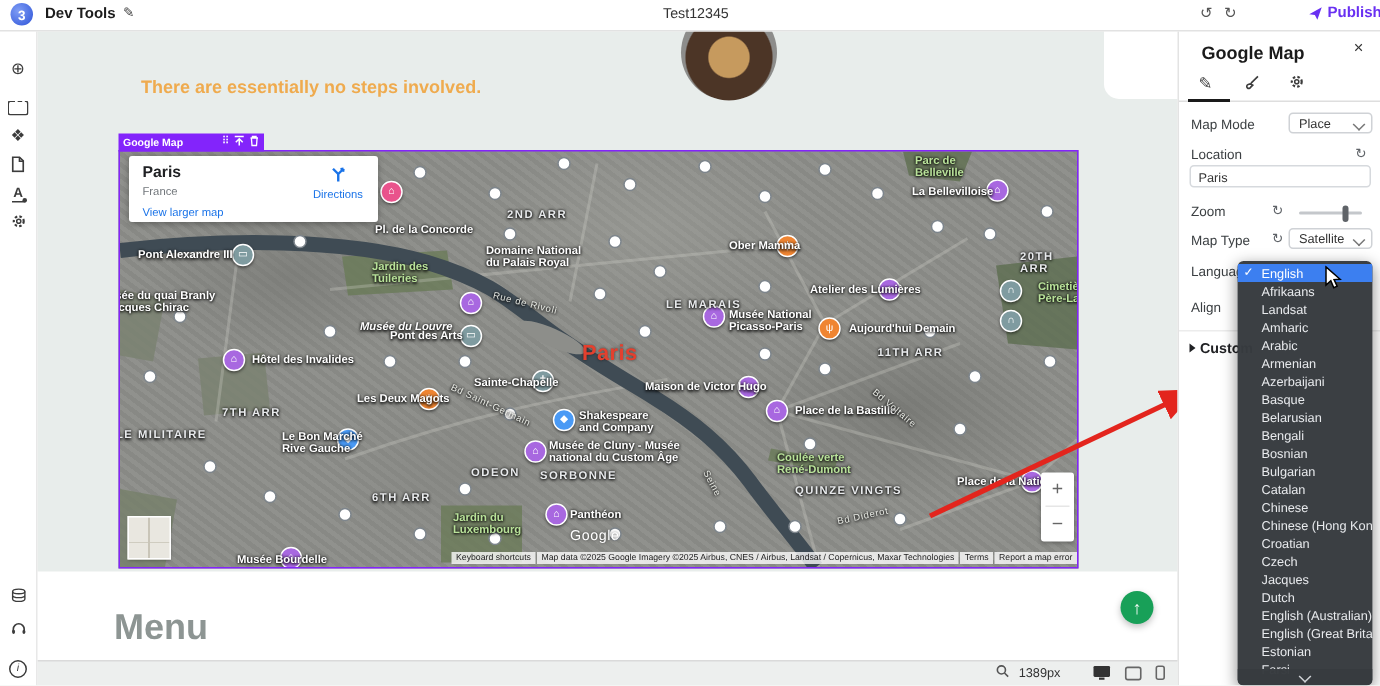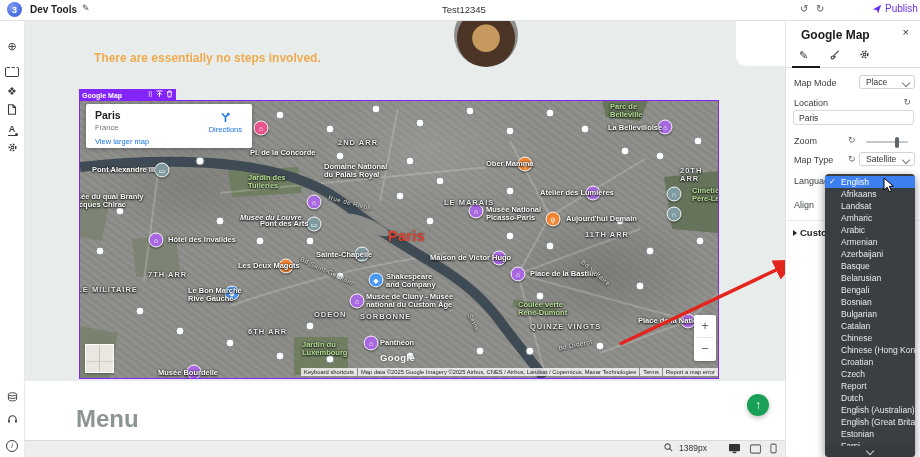--- a/index.html
+++ b/index.html
@@ -8,21 +8,21 @@
   
   .topbar{position:absolute;inset:0 0 auto 0;height:20px;background:#fff;border-bottom:1px solid #e2e2e2;z-index:30}
   .logo{position:absolute;left:7px;top:2px;width:15px;height:15px;border-radius:50%;
     background:radial-gradient(circle at 35% 35%,#7f9df5,#2d53d8);color:#fff;font-size:9px;font-weight:bold;
     display:flex;align-items:center;justify-content:center}
   .appTitle{position:absolute;left:30px;top:4px;font-size:10px;font-weight:bold;color:#1c1c1c}
   .editPencil{position:absolute;left:82px;top:3px;font-size:9px;color:#444}
   .pageTitle{position:absolute;left:442px;top:4px;font-size:9.5px;color:#333}
   .undo{position:absolute;left:800px;top:3px;font-size:10px;color:#555}
   .redo{position:absolute;left:816px;top:3px;font-size:10px;color:#555}
-  .publish{position:absolute;left:872px;top:3px;display:flex;gap:3px;align-items:center;color:#6930f2;font-size:10px;font-weight:normal;cursor:pointer}
+  .publish{position:absolute;left:872px;top:3px;display:flex;gap:3px;align-items:center;color:#6930f2;font-size:10px;font-weight:bold;cursor:pointer}
   
   .sidebar{position:absolute;left:0;top:20px;bottom:0;width:24px;background:#fff;border-right:1px solid #e8e8e8;z-index:25}
   .sic{position:absolute;left:0;width:24px;text-align:center;color:#3c3c3c;font-size:11px;line-height:12px;cursor:pointer}
   .boxicon{width:12px;height:8px;border:1.2px solid #3c3c3c;border-top-style:dashed;border-radius:2px;margin:1px auto}
   .aline{display:block;width:9px;height:2px;border-top:1.4px solid #3c3c3c;margin:0 auto;position:relative}
   .aline:after{content:"";position:absolute;right:-1px;top:-2.6px;width:3px;height:3px;background:#3c3c3c;border-radius:50%}
   .infoC{width:10px;height:10px;border:1.1px solid #3c3c3c;border-radius:50%;margin:0 auto;font-size:7px;line-height:10px;font-style:italic}
   
   .canvas{position:absolute;left:24px;top:20px;width:761px;height:420px;background:#e8edeb;z-index:1}
   .heading{position:absolute;left:70px;top:31px;width:240px;font-size:12px;font-weight:bold;color:#f0a43e;opacity:.9}
@@ -67,21 +67,21 @@
   .icSub{position:absolute;left:9px;top:19px;font-size:7.5px;color:#70757a}
   .icDir{position:absolute;right:10px;top:21px;font-size:7.5px;color:#1a73e8;cursor:pointer}
   .icFork{position:absolute;right:20px;top:5px;cursor:pointer}
   .icView{position:absolute;left:9px;top:33px;font-size:7.5px;color:#1a73e8;cursor:pointer}
   .zoomCtl{position:absolute;left:614px;top:214px;width:22px;height:46px;background:#fff;border-radius:2px;
     box-shadow:0 1px 3px rgba(0,0,0,.3);z-index:4;text-align:center}
   .zbtn{height:22px;line-height:22px;font-size:13px;color:#666;cursor:pointer}
   .zdiv{height:1px;background:#e6e6e6;margin:0 3px}
   .inset{position:absolute;left:5px;top:243px;width:27px;height:27px;background:#e9e7e0;border:1px solid #fff;
     box-shadow:0 1px 2px rgba(0,0,0,.3);z-index:4;background-image:linear-gradient(90deg,transparent 48%,#c9c5b8 48% 52%,transparent 52%),linear-gradient(transparent 60%,#cfccc0 60% 64%,transparent 64%)}
-  .gwm{position:absolute;left:300px;top:251px;color:#fff;font-size:9.5px;font-weight:bold;letter-spacing:.4px;
+  .gwm{position:absolute;left:300px;top:251px;color:#fff;font-size:9.5px;font-weight:normal;letter-spacing:.4px;
     text-shadow:0 0 2px rgba(0,0,0,.6);z-index:4}
   .attr{position:absolute;right:0;bottom:2px;display:flex;gap:1px;z-index:4}
   .attr span{background:rgba(255,255,255,.78);color:#222;font-size:5.8px;padding:1px 3px;white-space:nowrap}
   
   .arrowSvg{position:absolute;left:0;top:0;z-index:15;pointer-events:none}
   
   .panel{position:absolute;left:785px;top:20px;width:135px;bottom:0;background:#fff;border-left:1px solid #e3e3e3;z-index:16}
   .pTitle{position:absolute;left:15px;top:8px;font-size:12px;font-weight:bold;color:#1a1a1a}
   .pClose{position:absolute;right:12px;top:6px;font-size:11px;color:#333;cursor:pointer}
   .tabs{position:absolute;left:0;top:27px;width:100%;height:20px;border-bottom:1px solid #dedede}
@@ -424,21 +424,21 @@
         <div class="opt">Basque</div>
         <div class="opt">Belarusian</div>
         <div class="opt">Bengali</div>
         <div class="opt">Bosnian</div>
         <div class="opt">Bulgarian</div>
         <div class="opt">Catalan</div>
         <div class="opt">Chinese</div>
         <div class="opt">Chinese (Hong Kong)</div>
         <div class="opt">Croatian</div>
         <div class="opt">Czech</div>
-        <div class="opt">Report</div>
+        <div class="opt">Jacques</div>
         <div class="opt">Dutch</div>
         <div class="opt">English (Australian)</div>
         <div class="opt">English (Great Britain)</div>
         <div class="opt">Estonian</div>
         <div class="opt">Farsi</div>
       </div>
     <div class="ddfoot">
         <div class="ddchev"></div>
       </div>
   </div>

